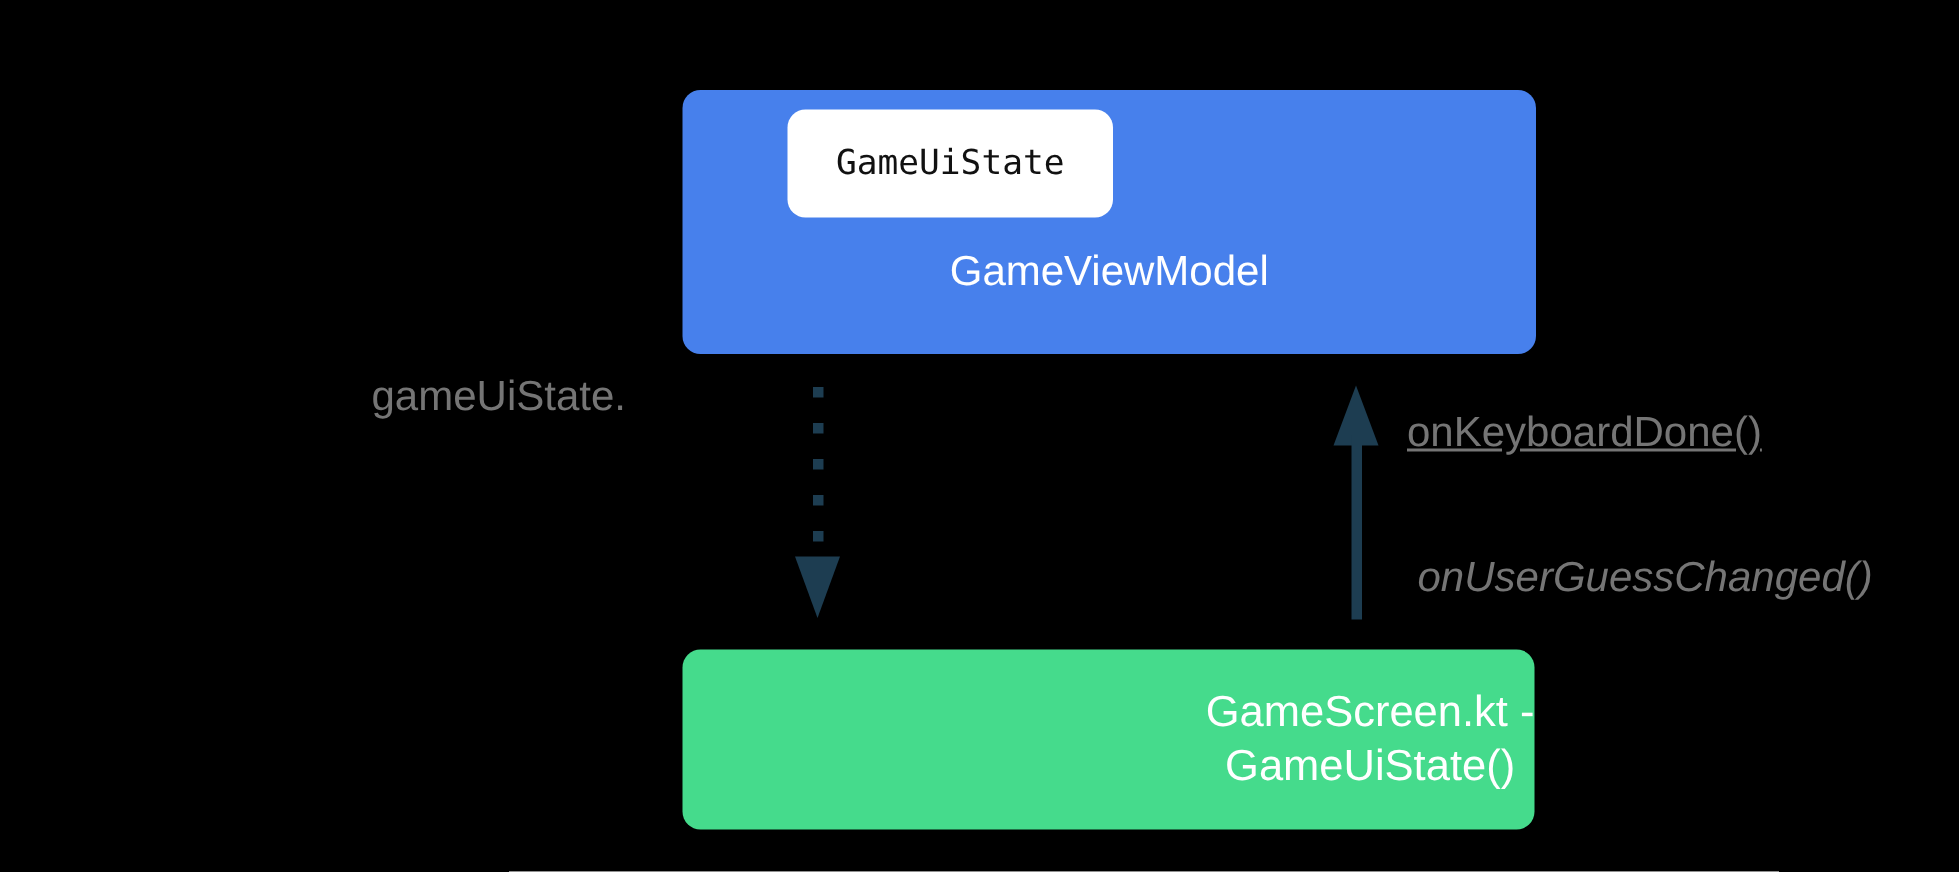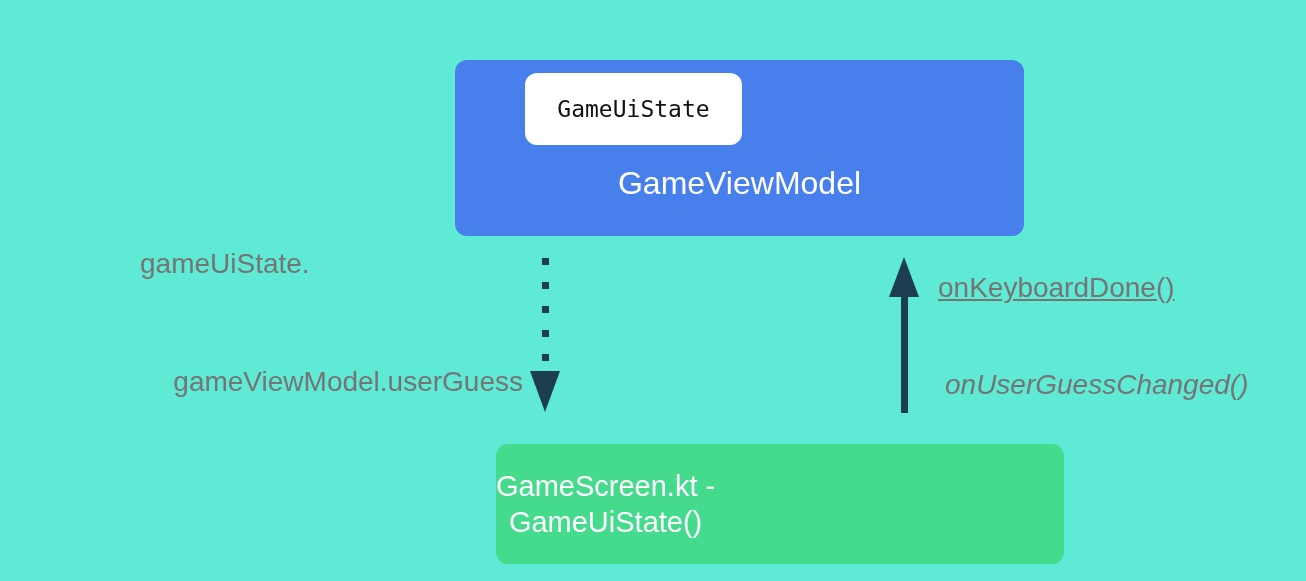--- a/index.html
+++ b/index.html
@@ -4,45 +4,44 @@
 <style>
   html, body {
     margin: 0;
     padding: 0;
     background: #ffffff;
   }
   .canvas {
     position: relative;
     width: 1306px;
     height: 581px;
-    background: #5eead4;
+    background: #000000;
     overflow: hidden;
     font-family: "Liberation Sans", sans-serif;
   }
 
   
   .box {
     position: absolute;
     border-radius: 12px;
     box-sizing: border-box;
   }
   .viewmodel-box {
     left: 455px; top: 60px;
     width: 569px; height: 176px;
     background: #4780EC;
   }
   .screen-box {
-    left: 455px; top: 444px;
+    left: 455px; top: 433px;
     width: 568px; height: 120px;
     background: #45DB8C;
     display: flex;
     flex-direction: column;
-    align-items: flex-start;
+    align-items: flex-end;
     justify-content: center;
-    margin-left: 41px;
   }
   .badge {
     position: absolute;
     left: 70px; top: 13px;
     width: 217px; height: 72px;
     background: #ffffff;
     border-radius: 12px;
     display: flex;
     align-items: center;
     justify-content: center;
@@ -52,40 +51,40 @@
     font-size: 23px;
     color: #111111;
     letter-spacing: 0px;
   }
   .viewmodel-label {
     position: absolute;
     left: 0; right: 0;
     top: 105px;
     text-align: center;
     color: #ffffff;
-    font-size: 32px;
+    font-size: 28px;
   }
   .screen-label {
     color: #ffffff;
     font-size: 29px;
     line-height: 36px;
     text-align: center;
   }
 
   
   .edge-label {
     position: absolute;
     color: #757575;
     font-size: 28px;
     line-height: 34px;
   }
   .state-label {
     left: 140px; top: 247px;
     width: 385px;
-    text-align: left;
+    text-align: center;
   }
   .guess-label {
     left: 60px; top: 365px;
     width: 463px;
     text-align: right;
   }
   .done-label {
     left: 938px; top: 271px;
     text-align: right;
     text-decoration: underline;
@@ -153,21 +152,20 @@
   </div>
 
   <div>
     <div class="up-arrowhead"></div>
     <div class="up-shaft"></div>
   </div>
 
   <div class="edge-label state-label">
     <span>gameUiState.</span><br>
   </div>
-  <div class="edge-label guess-label">gameViewModel.userGuess</div>
 
   <div class="edge-label done-label">onKeyboardDone()</div>
   <div class="edge-label changed-label">onUserGuessChanged()</div>
 
   <div class="box screen-box">
     <div class="screen-label">
       <span>GameScreen.kt -</span><br>
       <span>GameUiState()</span>
     </div>
   </div>

